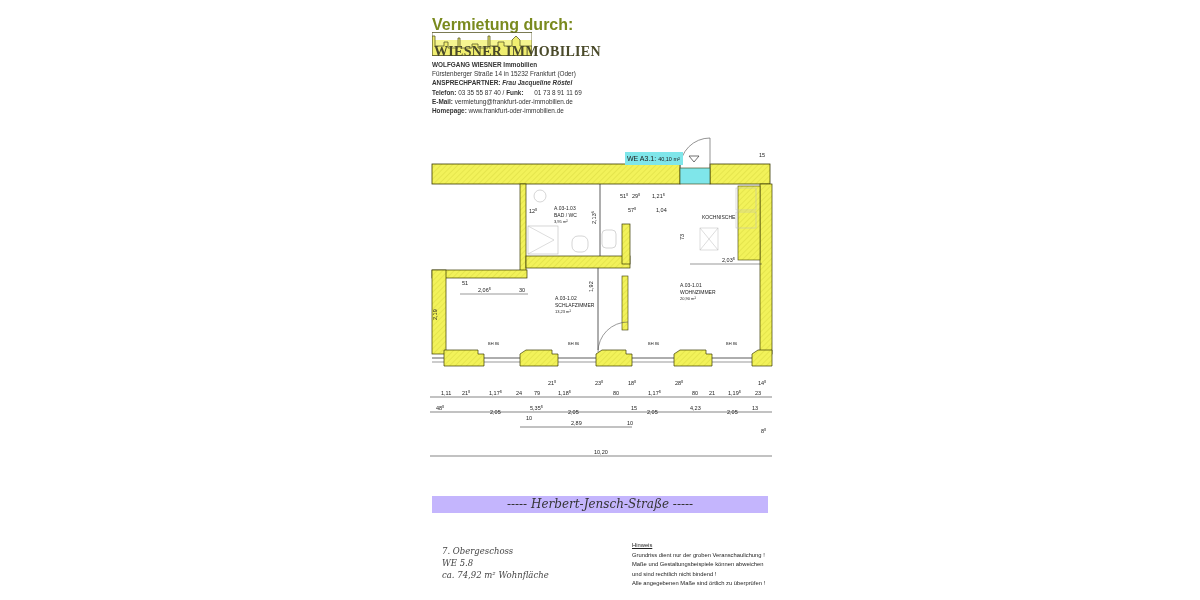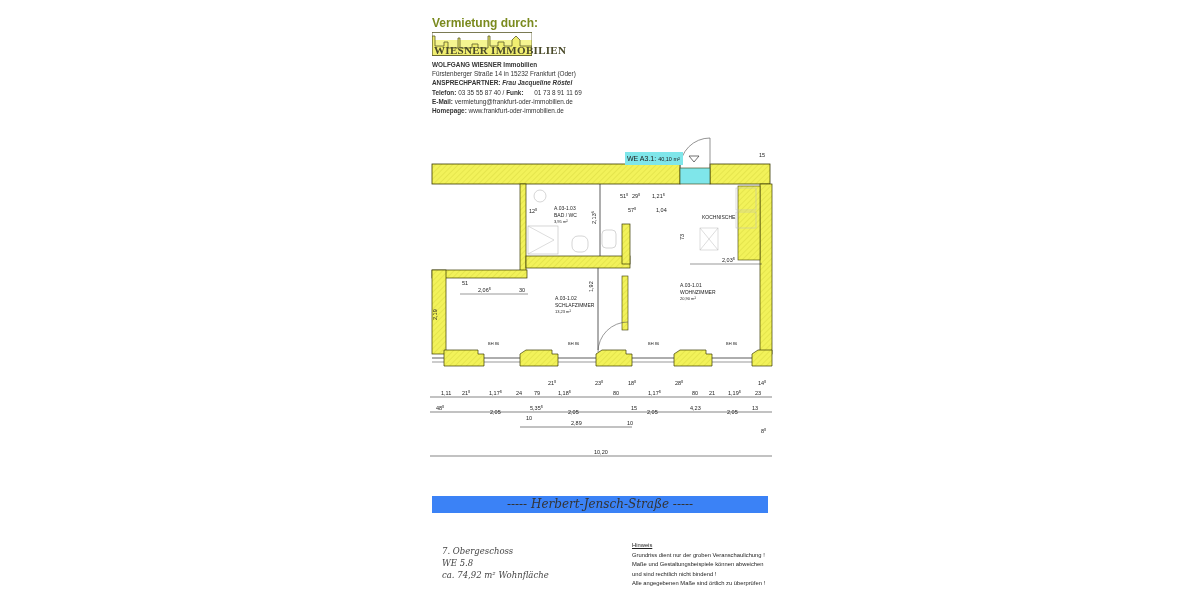--- a/index.html
+++ b/index.html
@@ -1,26 +1,26 @@
 <!DOCTYPE html>
 <html><head>
 <meta charset="utf-8">
 <style>
   html,body{margin:0;padding:0;background:#fff;}
   body{width:1200px;height:600px;position:relative;overflow:hidden;font-family:"Liberation Sans",sans-serif;color:#222;}
   .abs{position:absolute;}
-  .hdr-title{left:432px;top:16px;font-size:12px;color:#7a8a1e;font-weight:bold;}
+  .hdr-title{left:432px;top:16px;font-size:16px;color:#7a8a1e;font-weight:bold;}
   .logo{left:432px;top:32px;width:100px;height:24px;}
-  .logo-text{left:434px;top:44px;font-size:11px;font-weight:bold;color:#4a4a2a;font-family:"Liberation Serif",serif;letter-spacing:0.3px;}
+  .logo-text{left:434px;top:44px;font-size:14px;font-weight:bold;color:#4a4a2a;font-family:"Liberation Serif",serif;letter-spacing:0.3px;}
   .contact{left:432px;top:60px;font-size:6.4px;line-height:9.2px;color:#333;}
   .contact b{font-weight:bold;}
   .plan{left:0;top:0;}
   .dim{font-size:5.5px;fill:#222;font-family:"Liberation Sans",sans-serif;}
   .roomlbl{font-size:5px;fill:#222;font-family:"Liberation Sans",sans-serif;}
-  .street{left:432px;top:496px;width:336px;height:17px;background:#3b82f6;text-align:center;font-family:"DejaVu Serif",serif;font-style:italic;font-size:12px;line-height:17px;color:#333;}
+  .street{left:432px;top:496px;width:336px;height:17px;background:#c4b5fd;text-align:center;font-family:"DejaVu Serif",serif;font-style:italic;font-size:12px;line-height:17px;color:#333;}
   .floorinfo{left:442px;top:545px;font-family:"DejaVu Serif",serif;font-style:italic;font-size:8.5px;line-height:12px;color:#444;}
   .note{left:632px;top:541px;font-size:5.8px;line-height:9.5px;color:#222;}
   .note-title{text-decoration:underline;}
   .we-badge{left:625px;top:152px;width:56px;height:13px;background:#7fe6ea;font-size:7px;line-height:13px;padding-left:2px;color:#222;}
 </style>
 </head>
 <body>
 
 <div class="abs hdr-title">Vermietung durch:</div>
 <svg class="abs logo" viewBox="0 0 100 24" width="100" height="24">

